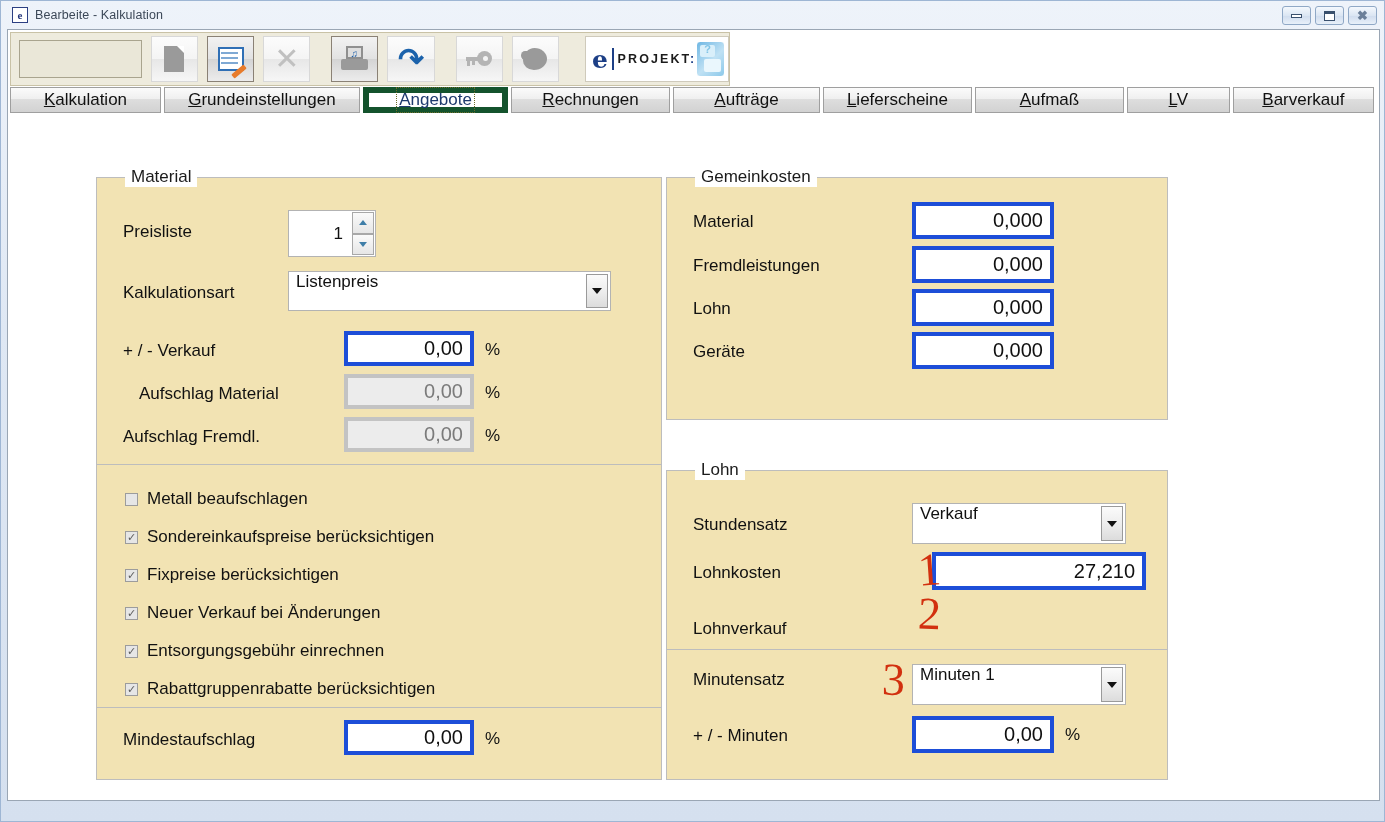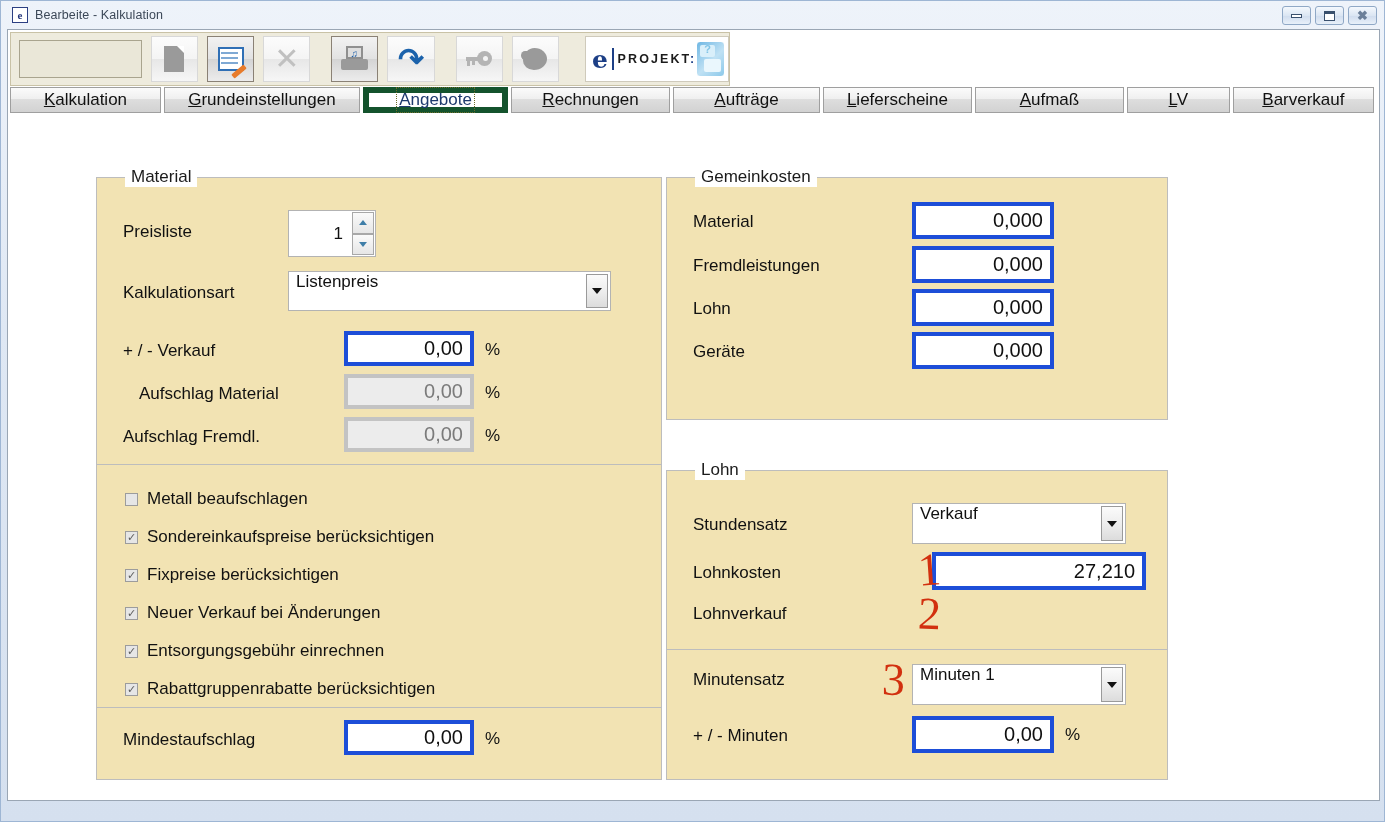--- a/index.html
+++ b/index.html
@@ -484,21 +484,21 @@
         <div class="combo" style="position:absolute; left:245px; top:32px; width:214px; height:41px;">
           <span>Verkauf</span>
           <span class="arrowbox">
               <i class="tri-d"></i>
             </span>
         </div>
 
         <div class="lbl" style="position:absolute; left:26px; top:92px;">Lohnkosten</div>
         <div class="fld" style="position:absolute; left:245px; top:81px; width:214px; height:38px;margin-left:20px;">27,210</div>
 
-        <div class="lbl" style="position:absolute; left:26px; top:133px;">Lohnverkauf</div>
+        <div class="lbl" style="position:absolute; left:26px; top:148px;">Lohnverkauf</div>
       </div>
 
       <div class="group" style="left:656px; top:535px; width:502px; height:130px; border-top:0;">
         <div class="lbl" style="position:absolute; left:26px; top:20px;">Minutensatz</div>
         <div class="combo" style="position:absolute; left:245px; top:14px; width:214px; height:41px;">
           <span>Minuten 1</span>
           <span class="arrowbox">
               <i class="tri-d"></i>
             </span>
         </div>

